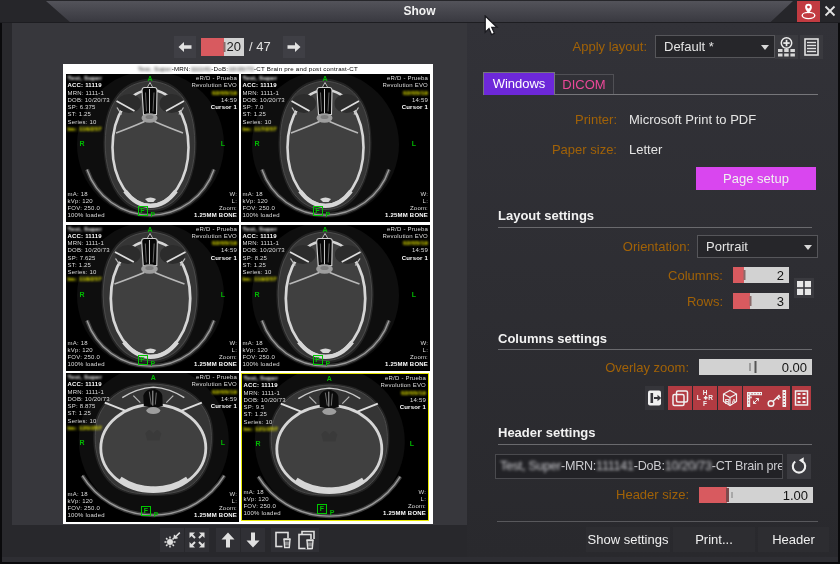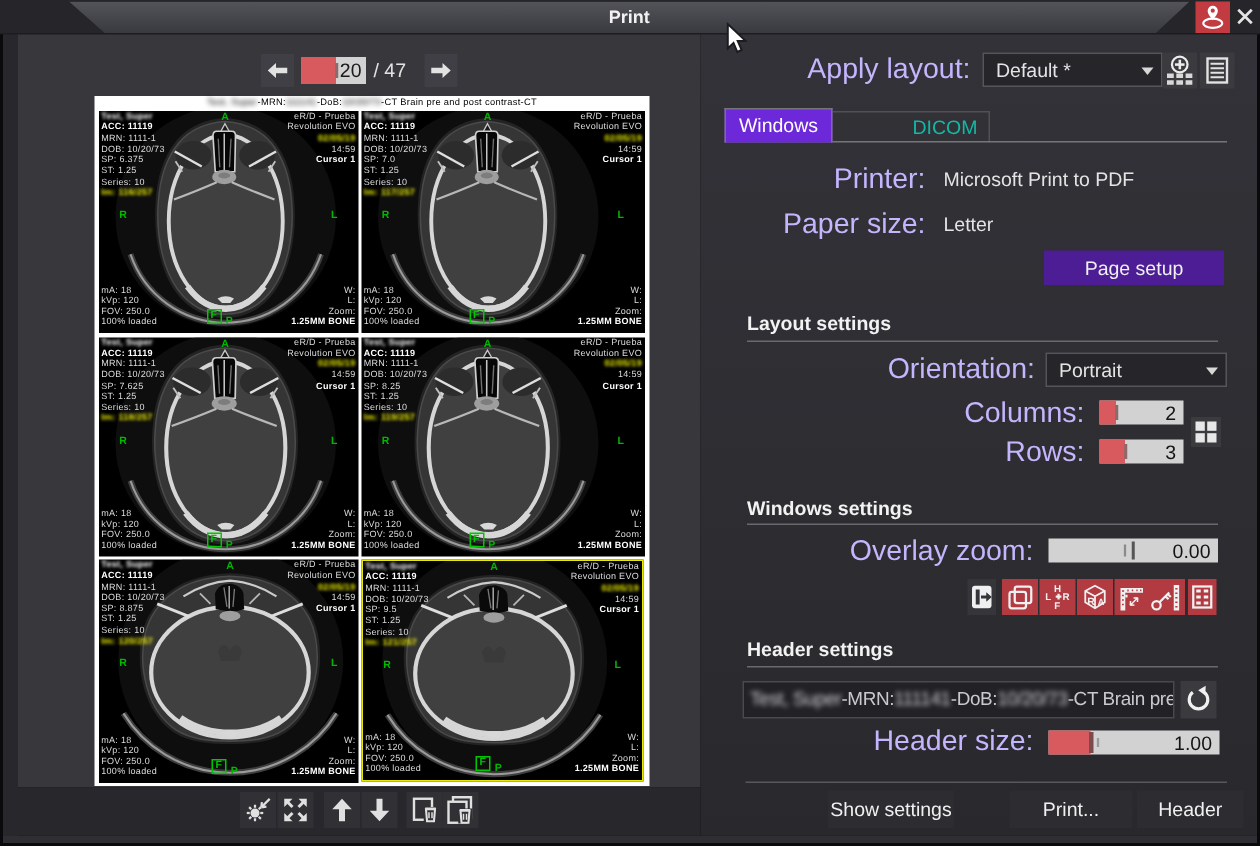--- a/index.html
+++ b/index.html
@@ -28,48 +28,48 @@
   #pghead{left:0;top:1px;width:370px;height:9px;font-size:6.2px;color:#000;text-align:center;letter-spacing:0.22px;}
   .cell{position:absolute;background:#000;overflow:hidden;}
   .ovl{position:absolute;font-size:6px;letter-spacing:0.2px;line-height:7.25px;color:#dcdcdc;white-space:pre;}
   .ovl b{color:#fff;}
   .yel{color:#f2f200;font-weight:bold;}
   .grn{position:absolute;color:#00b800;font-size:7px;font-weight:bold;}
   .fbox{position:absolute;color:#00c800;font-size:7px;font-weight:bold;border:1px solid #00c800;width:8px;height:8px;line-height:8px;text-align:center;}
   .blur1{filter:blur(0.9px);}
   .blur2{filter:blur(1.8px);}
   
-  .lbl{color:#c4b5fd;font-size:19px;line-height:23px;text-align:right;}
+  .lbl{color:#a16207;font-size:13px;line-height:23px;text-align:right;}
   .val13{color:#e4e4e4;font-size:13px;line-height:23px;}
   .ddown{background:#26262a;border:1px solid #56565a;color:#e4e4e4;font-size:13px;line-height:21px;}
   .ddarrow{position:absolute;width:0;height:0;border-left:4.5px solid transparent;border-right:4.5px solid transparent;border-top:5px solid #d8d8d8;}
   .sqbtn{background:#3a3a3f;}
   .heading{color:#f2f2f2;font-size:13px;font-weight:bold;}
   .hline{height:1px;background:#6a6a6e;}
   .slider{background:#d2d2d2;}
   .spin{background:#d2d2d2;}
   .spin .red,.slider .red{position:absolute;left:0;top:0;height:100%;background:#d85a5f;}
   .darktext{position:absolute;right:5px;top:0;height:100%;display:flex;align-items:center;font-size:13px;color:#141414;}
-  .btn{background:#4c1d95;color:#f0f0f0;font-size:13px;text-align:center;}
+  .btn{background:#d946ef;color:#f0f0f0;font-size:13px;text-align:center;}
   .redbtn{position:absolute;background:#b23b42;}
   .tb{position:absolute;width:24px;height:24px;background:#303035;}
   svg{display:block;}
 </style>
 </head>
 <body>
 
 <div class="abs" id="leftpanel"></div>
 <div class="abs" id="leftmargin"></div>
 <div class="abs" id="rightpanel"></div>
 <div class="abs" id="bottomleft"></div>
 <div class="abs" id="bottomstrip"></div>
 <div class="abs" id="titlebar"></div>
 <div class="abs" style="left:0;top:21.5px;width:840px;height:1px;background:#1d1d21;z-index:5;"></div>
 <div class="abs" id="titletab">
-    <div class="abs" id="titletext">Print</div>
+    <div class="abs" id="titletext">Show</div>
   </div>
 <div class="abs" id="logobtn">
     <svg width="23" height="21" viewBox="0 0 23 21">
       <ellipse cx="11.5" cy="14.5" rx="6.3" ry="3.1" fill="none" stroke="#fff" stroke-width="1.4"></ellipse>
       <path d="M 11.5,2.8 a 3.4,3.4 0 0 1 3.4,3.4 c 0,2.2 -2.1,4.4 -3.4,6.3 c -1.3,-1.9 -3.4,-4.1 -3.4,-6.3 a 3.4,3.4 0 0 1 3.4,-3.4 Z" fill="#fff"></path>
       <circle cx="11.5" cy="6.1" r="1.4" fill="#c23b41"></circle>
     </svg>
   </div>
 <div class="abs" id="closex">
     <svg width="20" height="22" viewBox="0 0 20 22">
@@ -535,21 +535,21 @@
       <g stroke="#e2e2e2" stroke-width="1.4">
         <line x1="7" y1="7.5" x2="16" y2="7.5"></line>
         <line x1="7" y1="10.5" x2="16" y2="10.5"></line>
         <line x1="7" y1="13.5" x2="16" y2="13.5"></line>
         <line x1="7" y1="16.5" x2="16" y2="16.5"></line>
       </g>
     </svg>
   </div>
 
 <div class="abs" id="tabwin" style="left:483px;top:72px;width:70px;height:22px;border:1px solid #76767a;border-bottom:none;color:#fff;font-size:13px;text-align:center;line-height:22px;background:#6d28d9;z-index:2;">Windows</div>
-<div class="abs" id="tabdic" style="left:554px;top:74px;width:58px;height:20px;border:1px solid #505055;border-bottom:none;color:#14b8a6;font-size:13px;text-align:center;line-height:20px;padding-left:46px;">DICOM</div>
+<div class="abs" id="tabdic" style="left:554px;top:74px;width:58px;height:20px;border:1px solid #505055;border-bottom:none;color:#ec4899;font-size:13px;text-align:center;line-height:20px;">DICOM</div>
 <div class="abs hline" style="left:483px;top:94px;width:335px;background:#76767a;z-index:1;"></div>
 
 <div class="abs lbl" style="left:500px;top:108px;width:117px;">Printer:</div>
 <div class="abs val13" style="left:629px;top:108px;">Microsoft Print to PDF</div>
 <div class="abs lbl" style="left:500px;top:138px;width:117px;">Paper size:</div>
 <div class="abs val13" style="left:629px;top:138px;text-align:right;">Letter</div>
 <div class="abs btn" style="left:696px;top:167px;width:120px;height:23px;line-height:23px;">Page setup</div>
 
 <div class="abs heading" style="left:498px;top:208px;">Layout settings</div>
 <div class="abs hline" style="left:498px;top:227px;width:314px;"></div>
@@ -575,21 +575,21 @@
     <svg width="20" height="20" viewBox="0 0 20 20">
       <g fill="#e8e8e8">
         <rect x="3" y="3" width="6.2" height="6.2"></rect>
         <rect x="10.8" y="3" width="6.2" height="6.2"></rect>
         <rect x="3" y="10.8" width="6.2" height="6.2"></rect>
         <rect x="10.8" y="10.8" width="6.2" height="6.2"></rect>
       </g>
     </svg>
   </div>
 
-<div class="abs heading" style="left:498px;top:331px;">Windows settings</div>
+<div class="abs heading" style="left:498px;top:331px;">Columns settings</div>
 <div class="abs hline" style="left:498px;top:349px;width:314px;"></div>
 <div class="abs lbl" style="left:500px;top:356px;width:189px;">Overlay zoom:</div>
 <div class="abs slider" id="ovslider" style="left:699px;top:359px;width:113px;height:16px;">
     <svg width="113" height="16" viewBox="0 0 113 16" style="position:absolute;left:0;top:0;">
       <line x1="51" y1="4" x2="51" y2="12" stroke="#8a8a8a" stroke-width="1.5"></line>
       <line x1="56.5" y1="2" x2="56.5" y2="14" stroke="#555" stroke-width="2"></line>
     </svg>
     <div class="darktext">0.00</div>
   </div>
 
@@ -687,19 +687,19 @@
 <div class="abs slider" id="hdrslider" style="left:699px;top:487px;width:114px;height:16px;">
     <div class="red" style="width:28px;"></div>
     <svg width="113" height="16" viewBox="0 0 113 16" style="position:absolute;left:0;top:0;">
       <line x1="28.5" y1="1" x2="28.5" y2="15" stroke="#7c4a4c" stroke-width="3"></line>
       <line x1="33" y1="5" x2="33" y2="11" stroke="#9a9a9a" stroke-width="1.5"></line>
     </svg>
     <div class="darktext">1.00</div>
   </div>
 
 <div class="abs hline" style="left:497px;top:521px;width:321px;background:#58585c;"></div>
-<div class="abs btn" style="left:552px;top:527px;width:84px;height:25px;line-height:25px;background:#2d2d31;">Show settings</div>
+<div class="abs btn" style="left:586px;top:527px;width:84px;height:25px;line-height:25px;background:#2d2d31;">Show settings</div>
 <div class="abs btn" style="left:673px;top:527px;width:82px;height:25px;line-height:25px;background:#2d2d31;">Print...</div>
 <div class="abs btn" style="left:758px;top:527px;width:71px;height:25px;line-height:25px;background:#2d2d31;">Header</div>
 
 <svg class="abs" width="16" height="24" viewBox="0 0 16 24" style="left:484px;top:15px;z-index:99;">
     <path d="M 1.2,1 L 1.2,17.3 L 5,13.6 L 7.5,19.6 L 10.4,18.3 L 7.8,12.3 L 13,12.2 Z" fill="#fff" stroke="#1b1b20" stroke-width="1.3"></path>
   </svg>
 
 </body></html>

